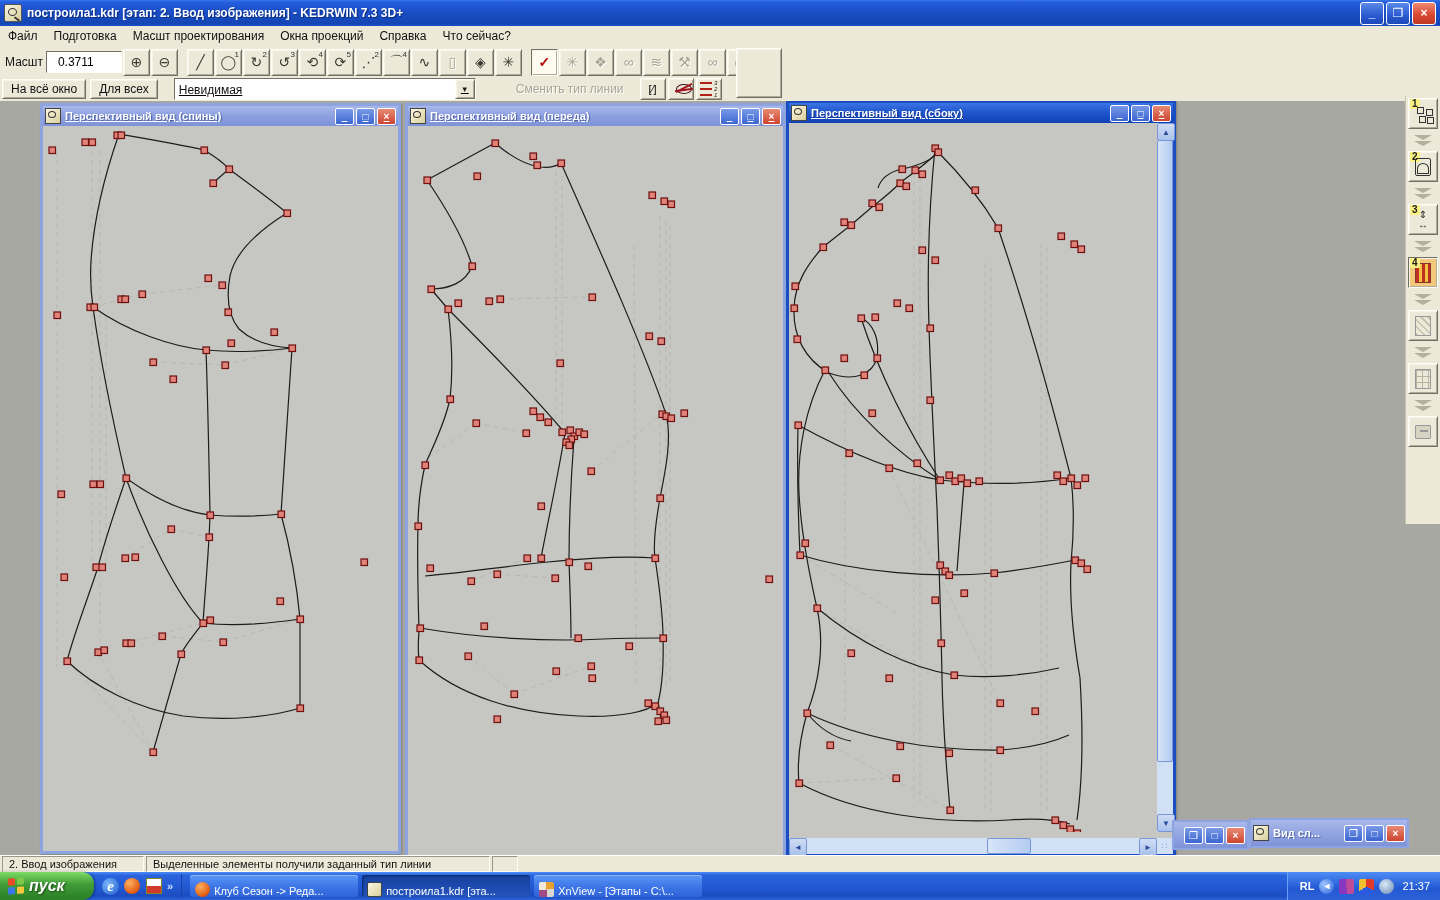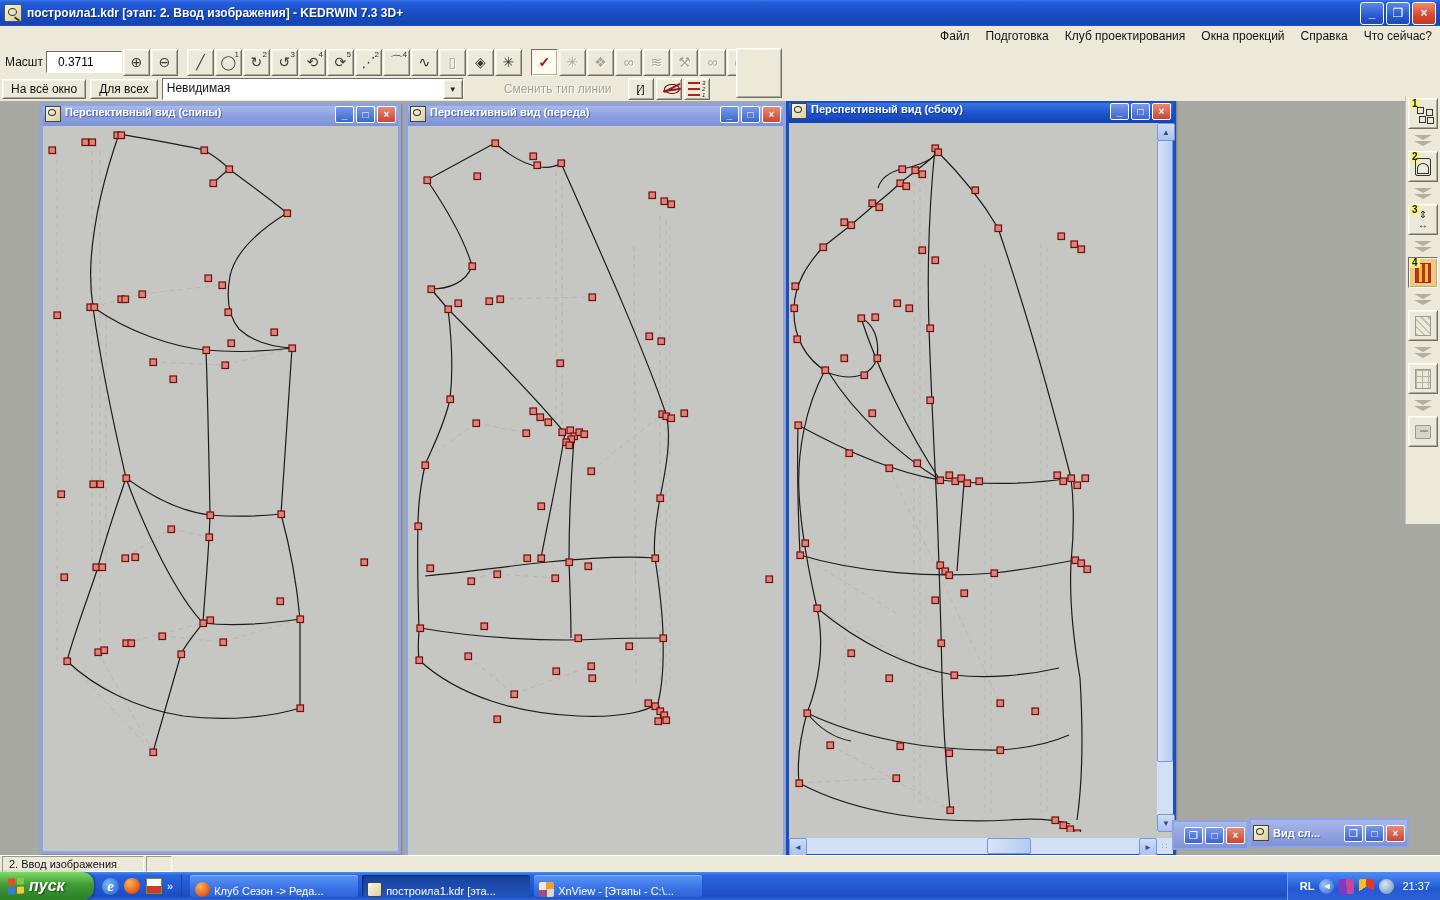--- a/index.html
+++ b/index.html
@@ -17,63 +17,63 @@
   .app-icon:before{content:"";position:absolute;right:1px;bottom:1px;width:6px;height:2px;background:#333;transform:rotate(35deg);}
   .ttl-text{flex:1;white-space:nowrap;overflow:hidden;text-shadow:1px 1px 1px #0a2a7a;}
   .winbtns{display:flex;gap:2px;margin-right:4px;}
   .wbtn{width:22px;height:21px;border:1px solid #fff;border-radius:3px;color:#fff;
     display:flex;align-items:center;justify-content:center;font-size:12px;font-weight:bold;
     background:linear-gradient(180deg,#5a8ae8,#2a5ad0 60%,#1c48b8);}
   .wbtn.close{background:linear-gradient(180deg,#ef8a72,#d8452e 60%,#c03a24);}
 
   
   .menubar{position:absolute;left:0;top:26px;width:1440px;height:19px;background:#ece9d8;
-    display:flex;align-items:center;border-bottom:1px solid #d8d4c0;justify-content:flex-end;}
+    display:flex;align-items:center;border-bottom:1px solid #d8d4c0;}
   .menu-item{padding:1px 8px;color:#111;cursor:default;}
 
   
   .toolbar{position:absolute;left:0;top:45px;width:1440px;height:56px;background:#ece9d8;
     border-bottom:3px solid #6d28d9;}
   .raised{background:#ece9d8;border:1px solid;border-color:#fffef4 #716f64 #716f64 #fffef4;
     box-shadow:inset 1px 1px 0 #f6f4ea, inset -1px -1px 0 #aeab9d;}
   .sunken{background:#fff;border:1px solid;border-color:#716f64 #fffef4 #fffef4 #716f64;}
   .trow1{position:absolute;left:2px;top:3px;height:28px;display:flex;align-items:center;}
   .trow2{position:absolute;left:2px;top:33px;height:22px;display:flex;align-items:center;}
   .lbl{font-size:12px;color:#111;margin:0 3px;}
   .scale-input{width:52px;height:18px;font-size:12px;padding:1px 11px;outline:none;}
   .tb{width:27px;height:27px;display:flex;align-items:center;justify-content:center;
     font-size:14px;color:#3a3a32;position:relative;margin-left:1px;}
   .tb .sup{position:absolute;right:2px;top:0px;font-size:8px;color:#333;}
   .tb.active{background:#fdfbee;border-color:#716f64 #fffef4 #fffef4 #716f64;color:#b01010;font-weight:bold;}
   .tb.dis{color:#a8a494;text-shadow:1px 1px 0 #fff;}
   .gap{width:8px;}
   .btn-txt{height:20px;padding:1px 8px;display:flex;align-items:center;font-size:12px;color:#111;}
-  .combo{width:300px;height:20px;display:flex;align-items:flex-start;margin-left:4px;}
+  .combo{width:300px;height:20px;display:flex;align-items:flex-end;margin-left:16px;text-decoration:underline;}
   .combo .val{flex:1;padding:0 4px;font-size:12px;color:#111;background:#fff;height:18px;line-height:18px;}
   .combo .drop{width:18px;height:18px;display:flex;align-items:center;justify-content:center;font-size:8px;color:#222;}
   .dis-label{color:#a8a494;text-shadow:1px 1px 0 #fff;font-size:12px;margin:0 14px 0 40px;}
   .mini{width:26px;height:22px;margin-left:2px;display:flex;align-items:center;justify-content:center;font-size:11px;}
   .eye-ic{position:relative;width:18px;height:14px;}
   .eye-ic .e1{position:absolute;left:1px;top:2px;width:14px;height:8px;border:1.5px solid #40101c;border-radius:50%;}
   .eye-ic .e2{position:absolute;left:0;top:5px;width:18px;height:2px;background:#a01420;transform:rotate(-28deg);}
   .eye-ic .e3{position:absolute;left:0;top:7px;width:18px;height:2px;background:#a01420;transform:rotate(-8deg);}
   .list-ic{display:flex;flex-direction:column;gap:2px;}
   .list-ic .row{display:flex;align-items:center;gap:2px;}
   .list-ic .dash{width:12px;height:2px;background:#b02018;}
   .list-ic .n{font-size:6px;color:#222;line-height:4px;}
   .spacer-panel{position:absolute;left:736px;top:3px;width:44px;height:48px;}
 
   
   .mdi{position:absolute;left:0;top:101px;width:1440px;height:754px;background:#a8a8a2;overflow:hidden;}
 
   
   .child{position:absolute;border:3px solid #8ea4e0;background:#c6c6c2;box-shadow:1px 1px 2px rgba(0,0,0,.25);}
   .child.active{border-color:#1a4ec0;}
-  .ctitle{height:20px;display:flex;align-items:flex-start;color:#fff;font-weight:bold;font-size:11px;
-    background:linear-gradient(180deg,#a8b8ea 0%,#8ca0e0 50%,#7e92d8 100%);}
+  .ctitle{height:20px;display:flex;align-items:center;color:#fff;font-weight:bold;font-size:11px;
+    background:linear-gradient(180deg,#a8b8ea 0%,#8ca0e0 50%,#7e92d8 100%);text-decoration:underline;}
   .child.active .ctitle{background:linear-gradient(180deg,#3a74e4 0%,#1e54cc 50%,#1142b4 100%);}
   .cicon{width:14px;height:14px;margin:0 4px 0 2px;background:linear-gradient(135deg,#fdf8e2,#d8cf9c);
     border:1px solid #444;position:relative;}
   .cicon:after{content:"";position:absolute;left:2px;top:2px;width:6px;height:5px;border:1px solid #333;border-radius:50%;}
   .ctext{flex:1;white-space:nowrap;overflow:hidden;text-shadow:1px 1px 1px rgba(10,30,90,.5);}
   .cbtns{display:flex;gap:2px;margin-right:2px;}
   .cbtn{width:17px;height:15px;border:1px solid #fff;border-radius:2px;color:#fff;font-size:10px;font-weight:bold;
     display:flex;align-items:center;justify-content:center;
     background:linear-gradient(180deg,#7a9ae8,#3a66d0);}
   .cbtn.close{background:linear-gradient(180deg,#e88a74,#cc4530);}
@@ -192,21 +192,21 @@
     <div class="winbtns">
       <div class="wbtn">_</div>
       <div class="wbtn">❐</div>
       <div class="wbtn close">×</div>
     </div>
   </div>
 
   <div class="menubar" id="menubar">
       <div class="menu-item">Файл</div>
       <div class="menu-item">Подготовка</div>
-      <div class="menu-item">Клуб проектирования</div>
+      <div class="menu-item">Масшт проектирования</div>
       <div class="menu-item">Окна проекций</div>
       <div class="menu-item">Справка</div>
       <div class="menu-item">Что сейчас?</div>
     </div>
 
   <div class="toolbar">
     <div class="trow1">
       <span class="lbl">Масшт</span>
       <input class="scale-input sunken" value="0.3711" style="">
       <button class="tb raised">⊕</button>
@@ -743,20 +743,21 @@
         <i></i>
         <i></i>
       </div>
       <button class="rtb raised">
         <span class="ric-drawer"></span>
       </button>
     </div>
 
   <div class="statusbar">
     <div class="sfield sf1">2. Ввод изображения</div>
+    <div class="sfield sf2">Выделенные элементы получили заданный тип линии</div>
     <div class="sfield sf3"></div>
   </div>
 
   <div class="taskbar">
     <div class="startbtn">
       <span class="flag">
           <i class="f1"></i>
           <i class="f2"></i>
           <i class="f3"></i>
           <i class="f4"></i>

